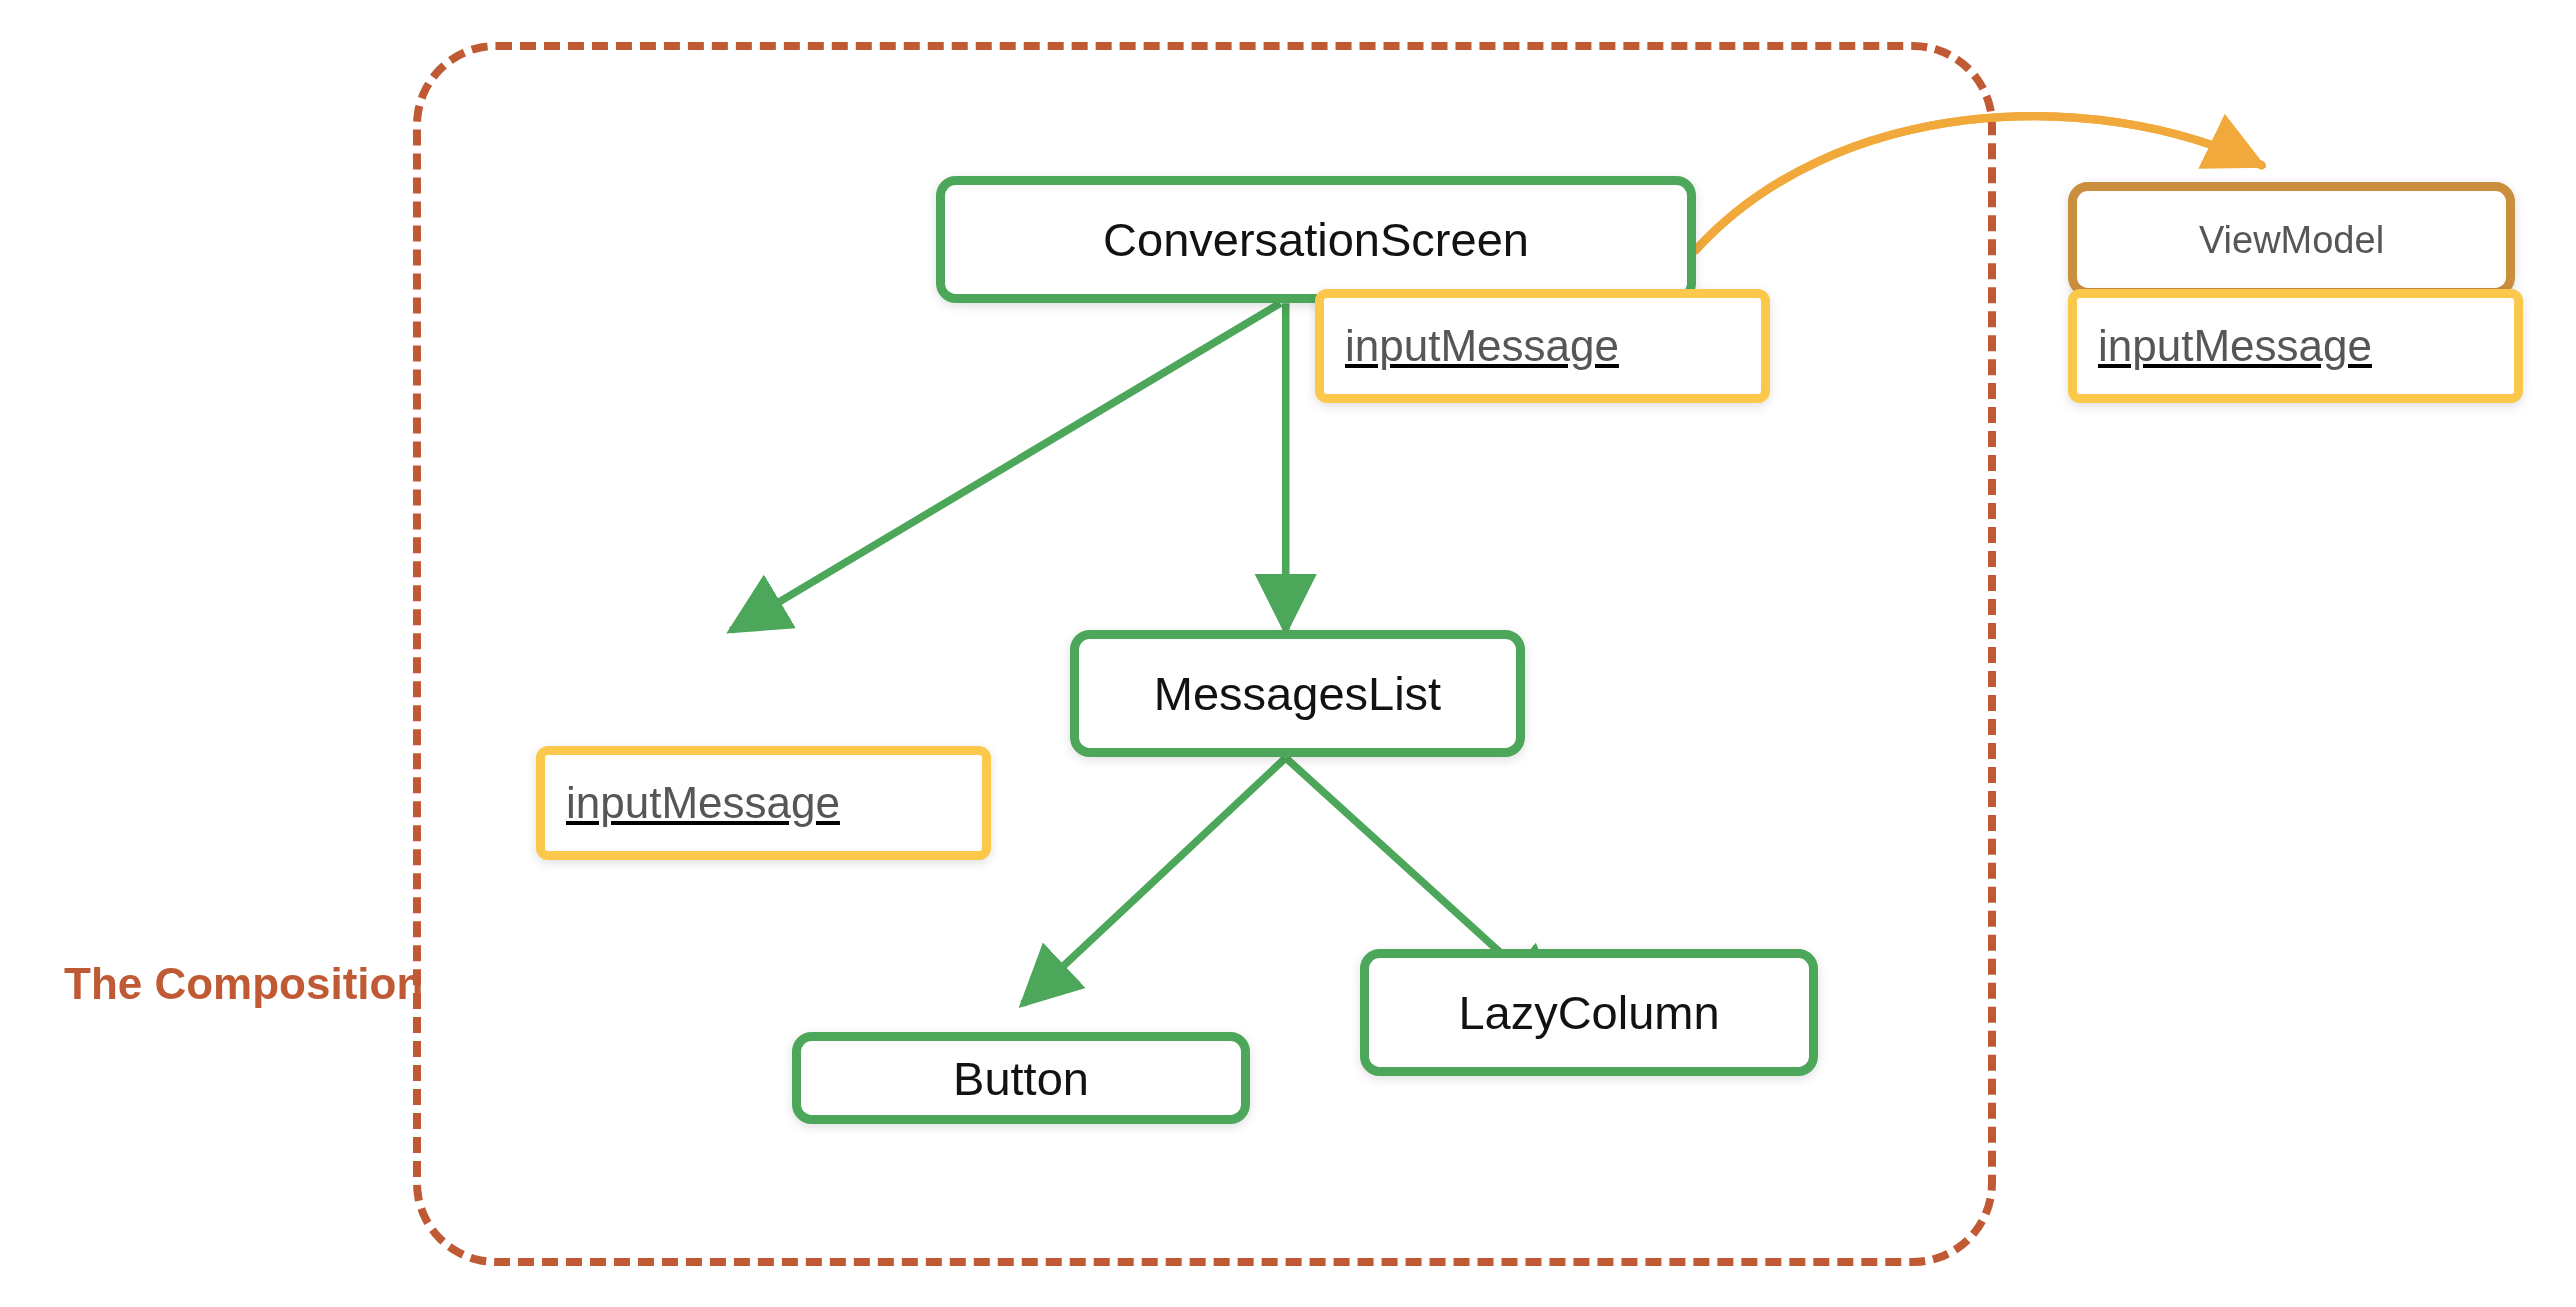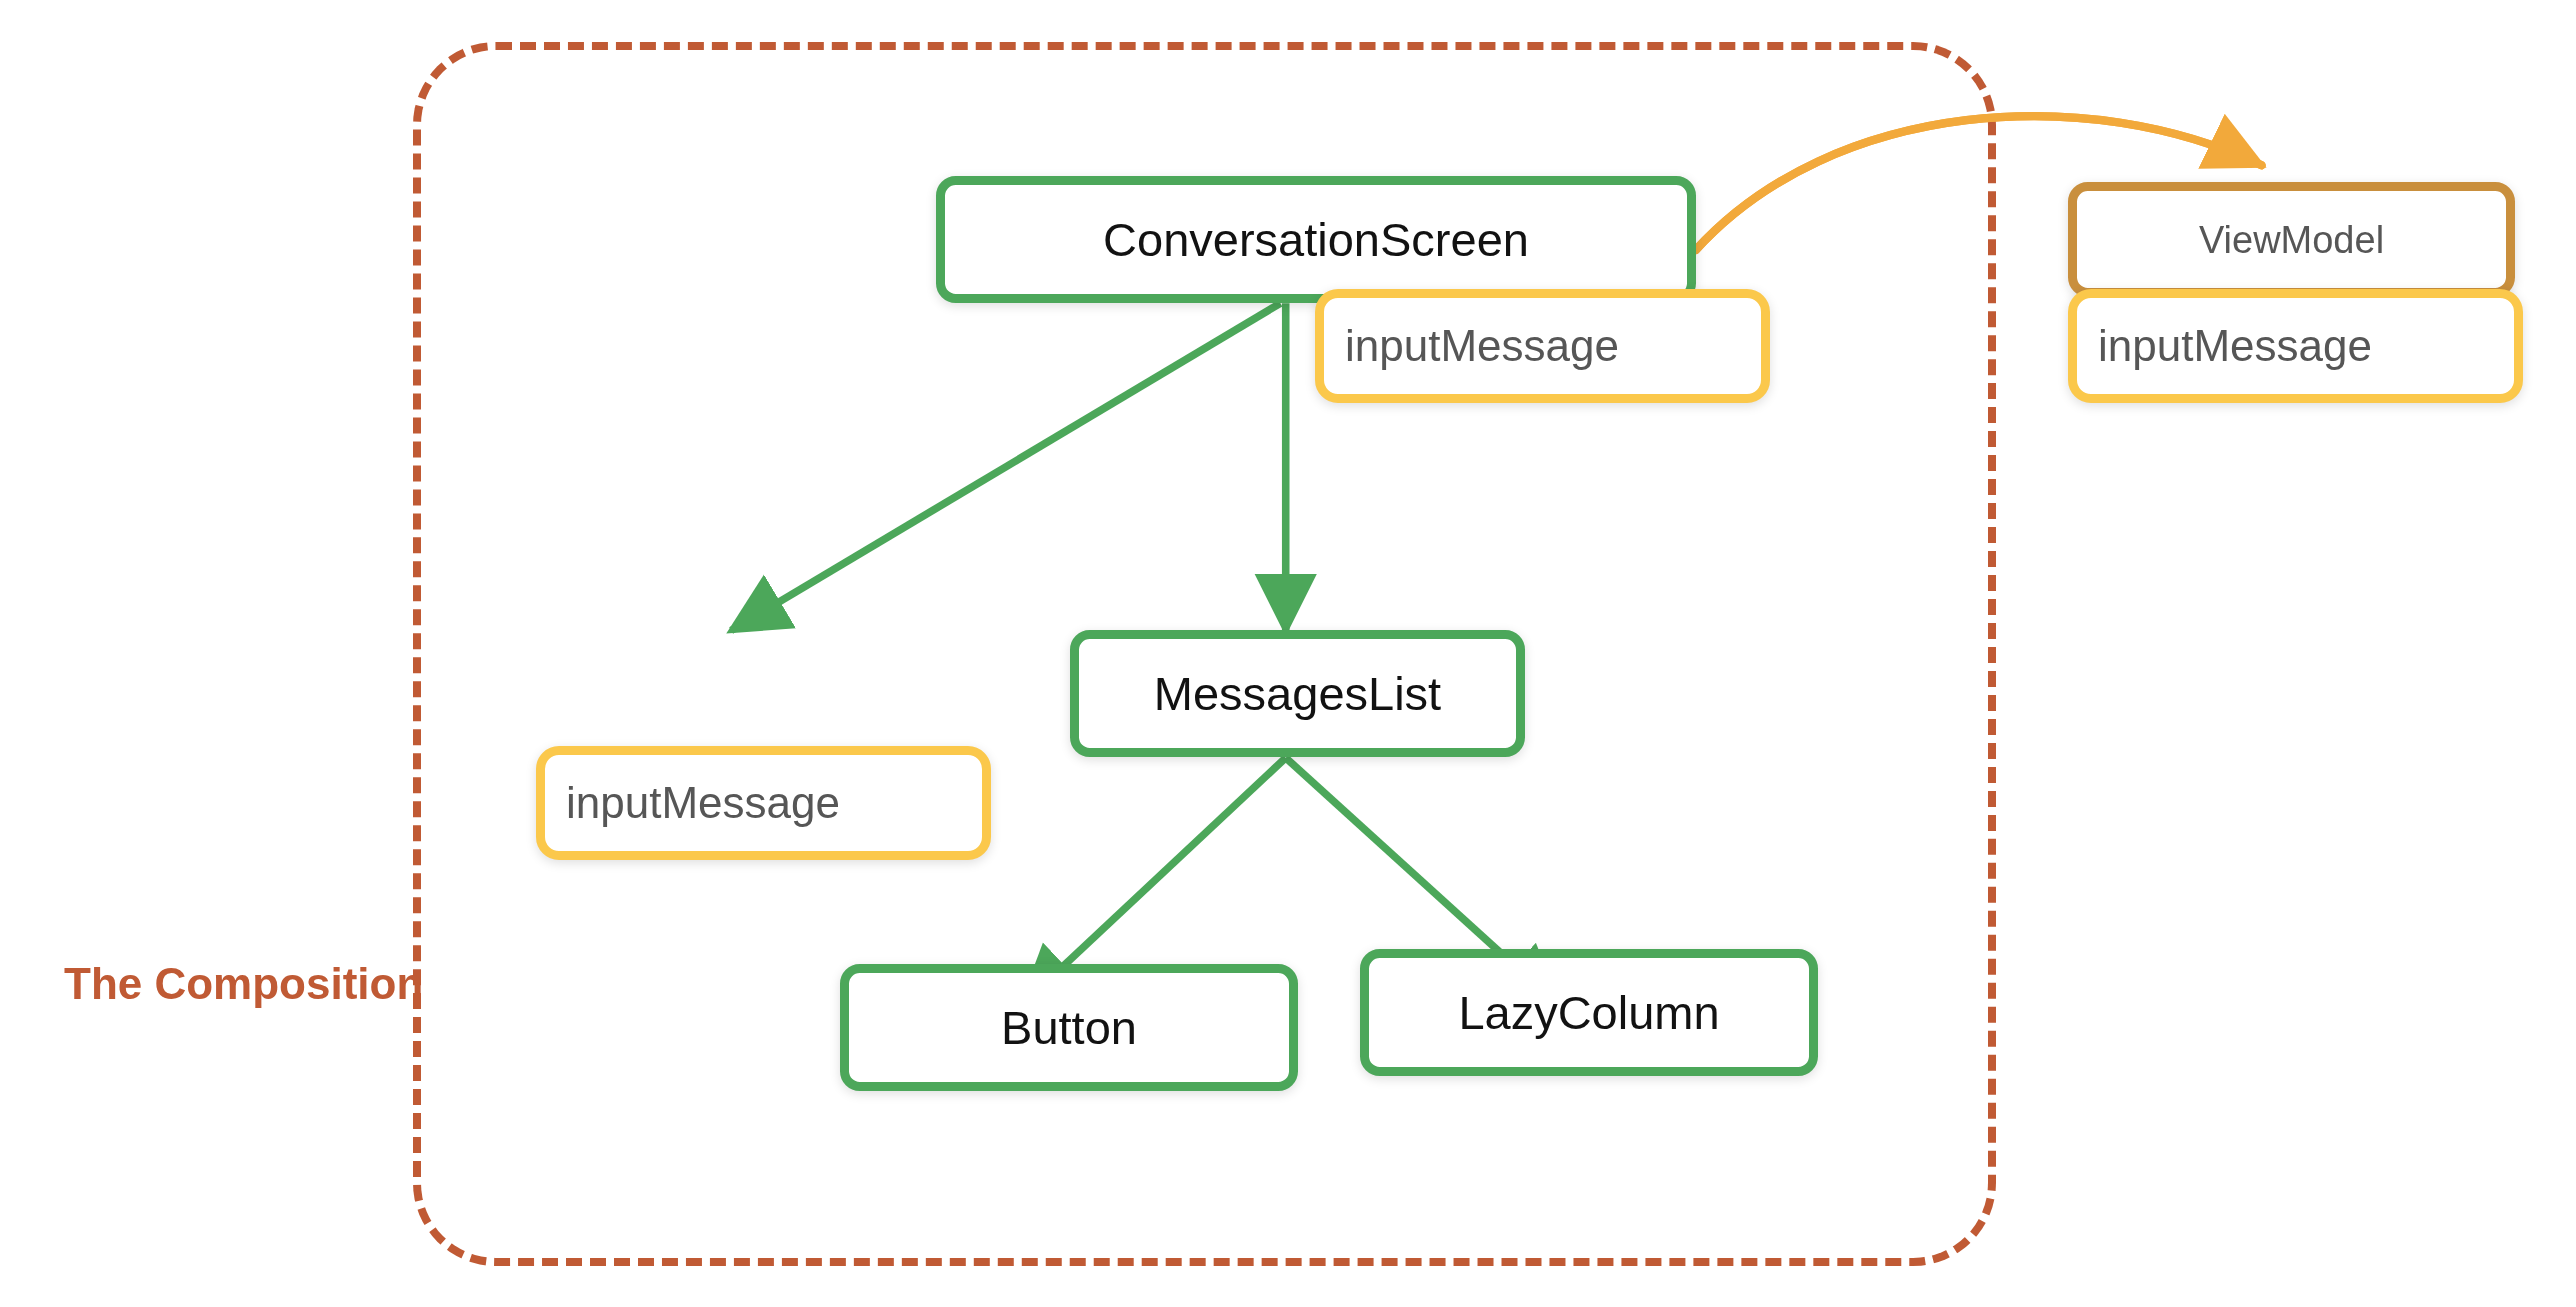--- a/index.html
+++ b/index.html
@@ -67,21 +67,22 @@
   }
   .node.viewmodel .node-label {
     color: #565656;
     font-size: 38px;
   }
 
   
   .node.state-badge {
     border-color: #FBC84B;
     border-width: 9.8px;
-    border-radius: 23px;
+    border-radius: 12px;
+    text-decoration: underline;
   }
   .node.state-badge .node-label {
     color: #565656;
     font-size: 44px;
   }
   .node.state-badge.left-aligned {
     justify-content: flex-start;
     padding-left: 21px;
   }
 
@@ -153,21 +154,21 @@
 
 
   <div class="node state-badge left-aligned" style="left:536px; top:746px; width:455px; height:114px; z-index:4;">
     <span class="node-label">inputMessage</span>
   </div>
 
   <div class="node composable" style="left:1070px; top:630px; width:455px; height:127px; z-index:3;">
     <span class="node-label">MessagesList</span>
   </div>
 
-  <div class="node composable" style="left:792px; top:964px; width:458px; height:127px; z-index:3;margin-left:48px;">
+  <div class="node composable" style="left:792px; top:1032px; width:458px; height:92px; z-index:3;">
     <span class="node-label">Button</span>
   </div>
 
   <div class="node composable" style="left:1360px; top:949px; width:458px; height:127px; z-index:3;">
     <span class="node-label">LazyColumn</span>
   </div>
 
 </div>
 
 

